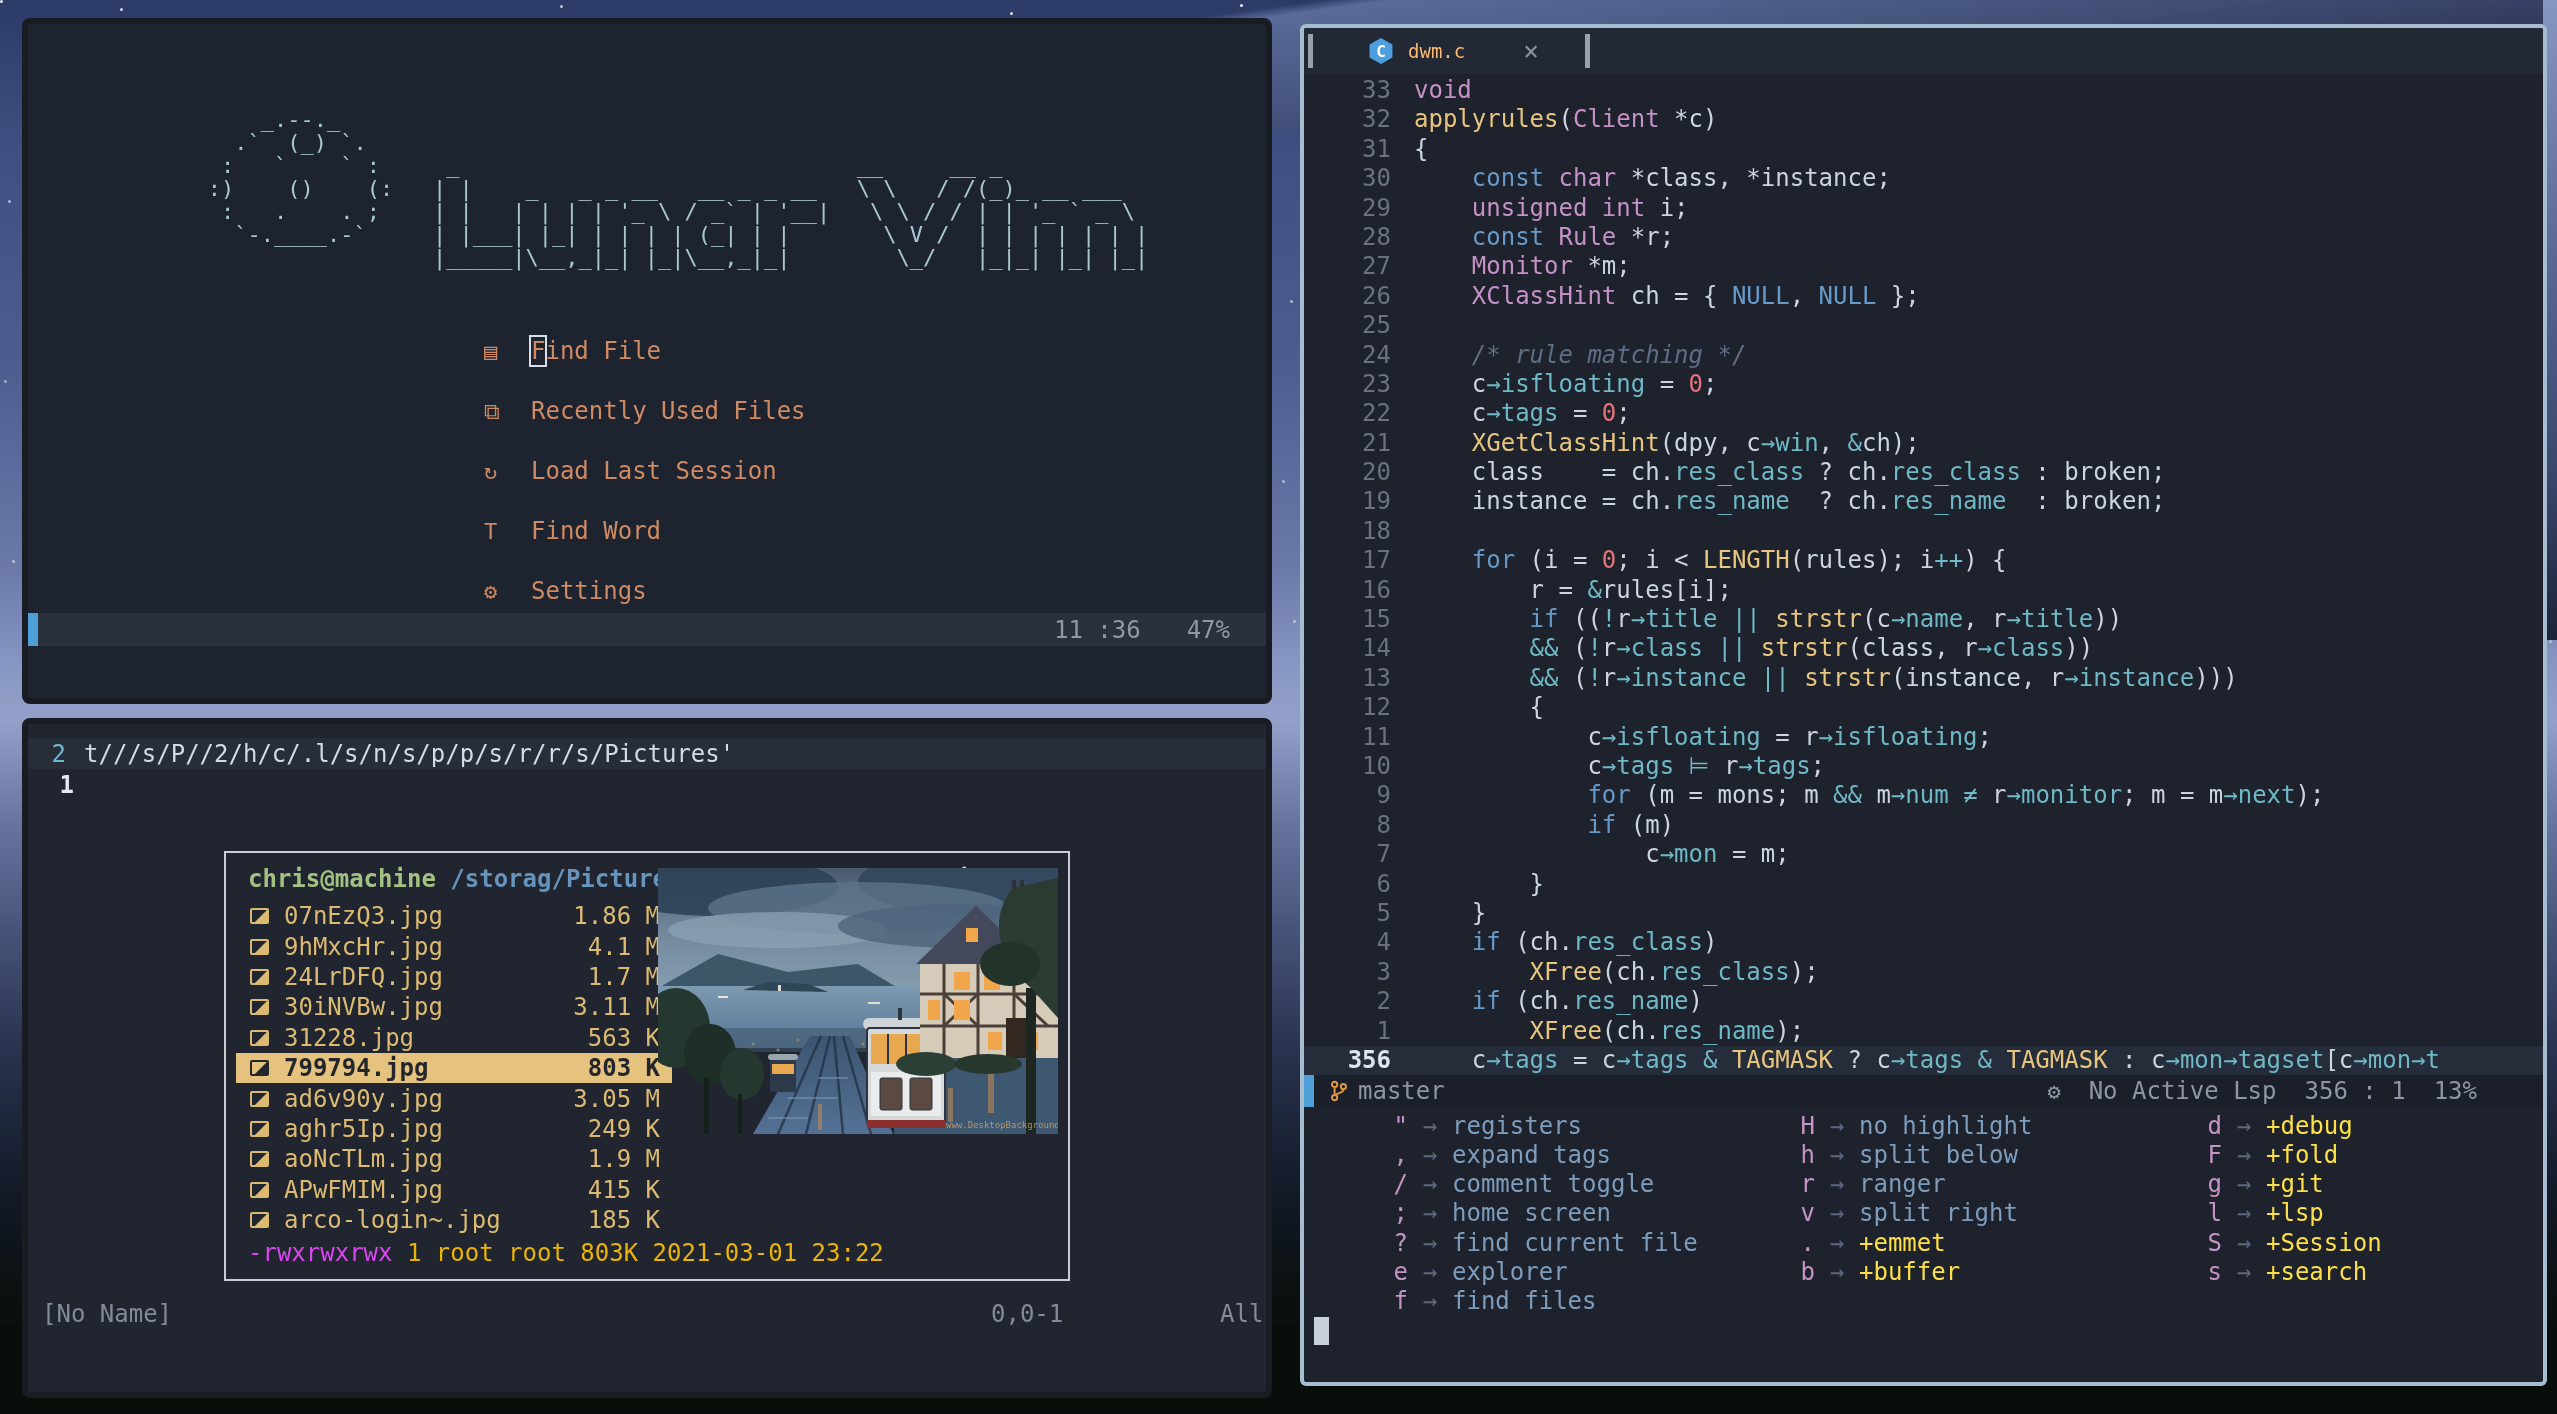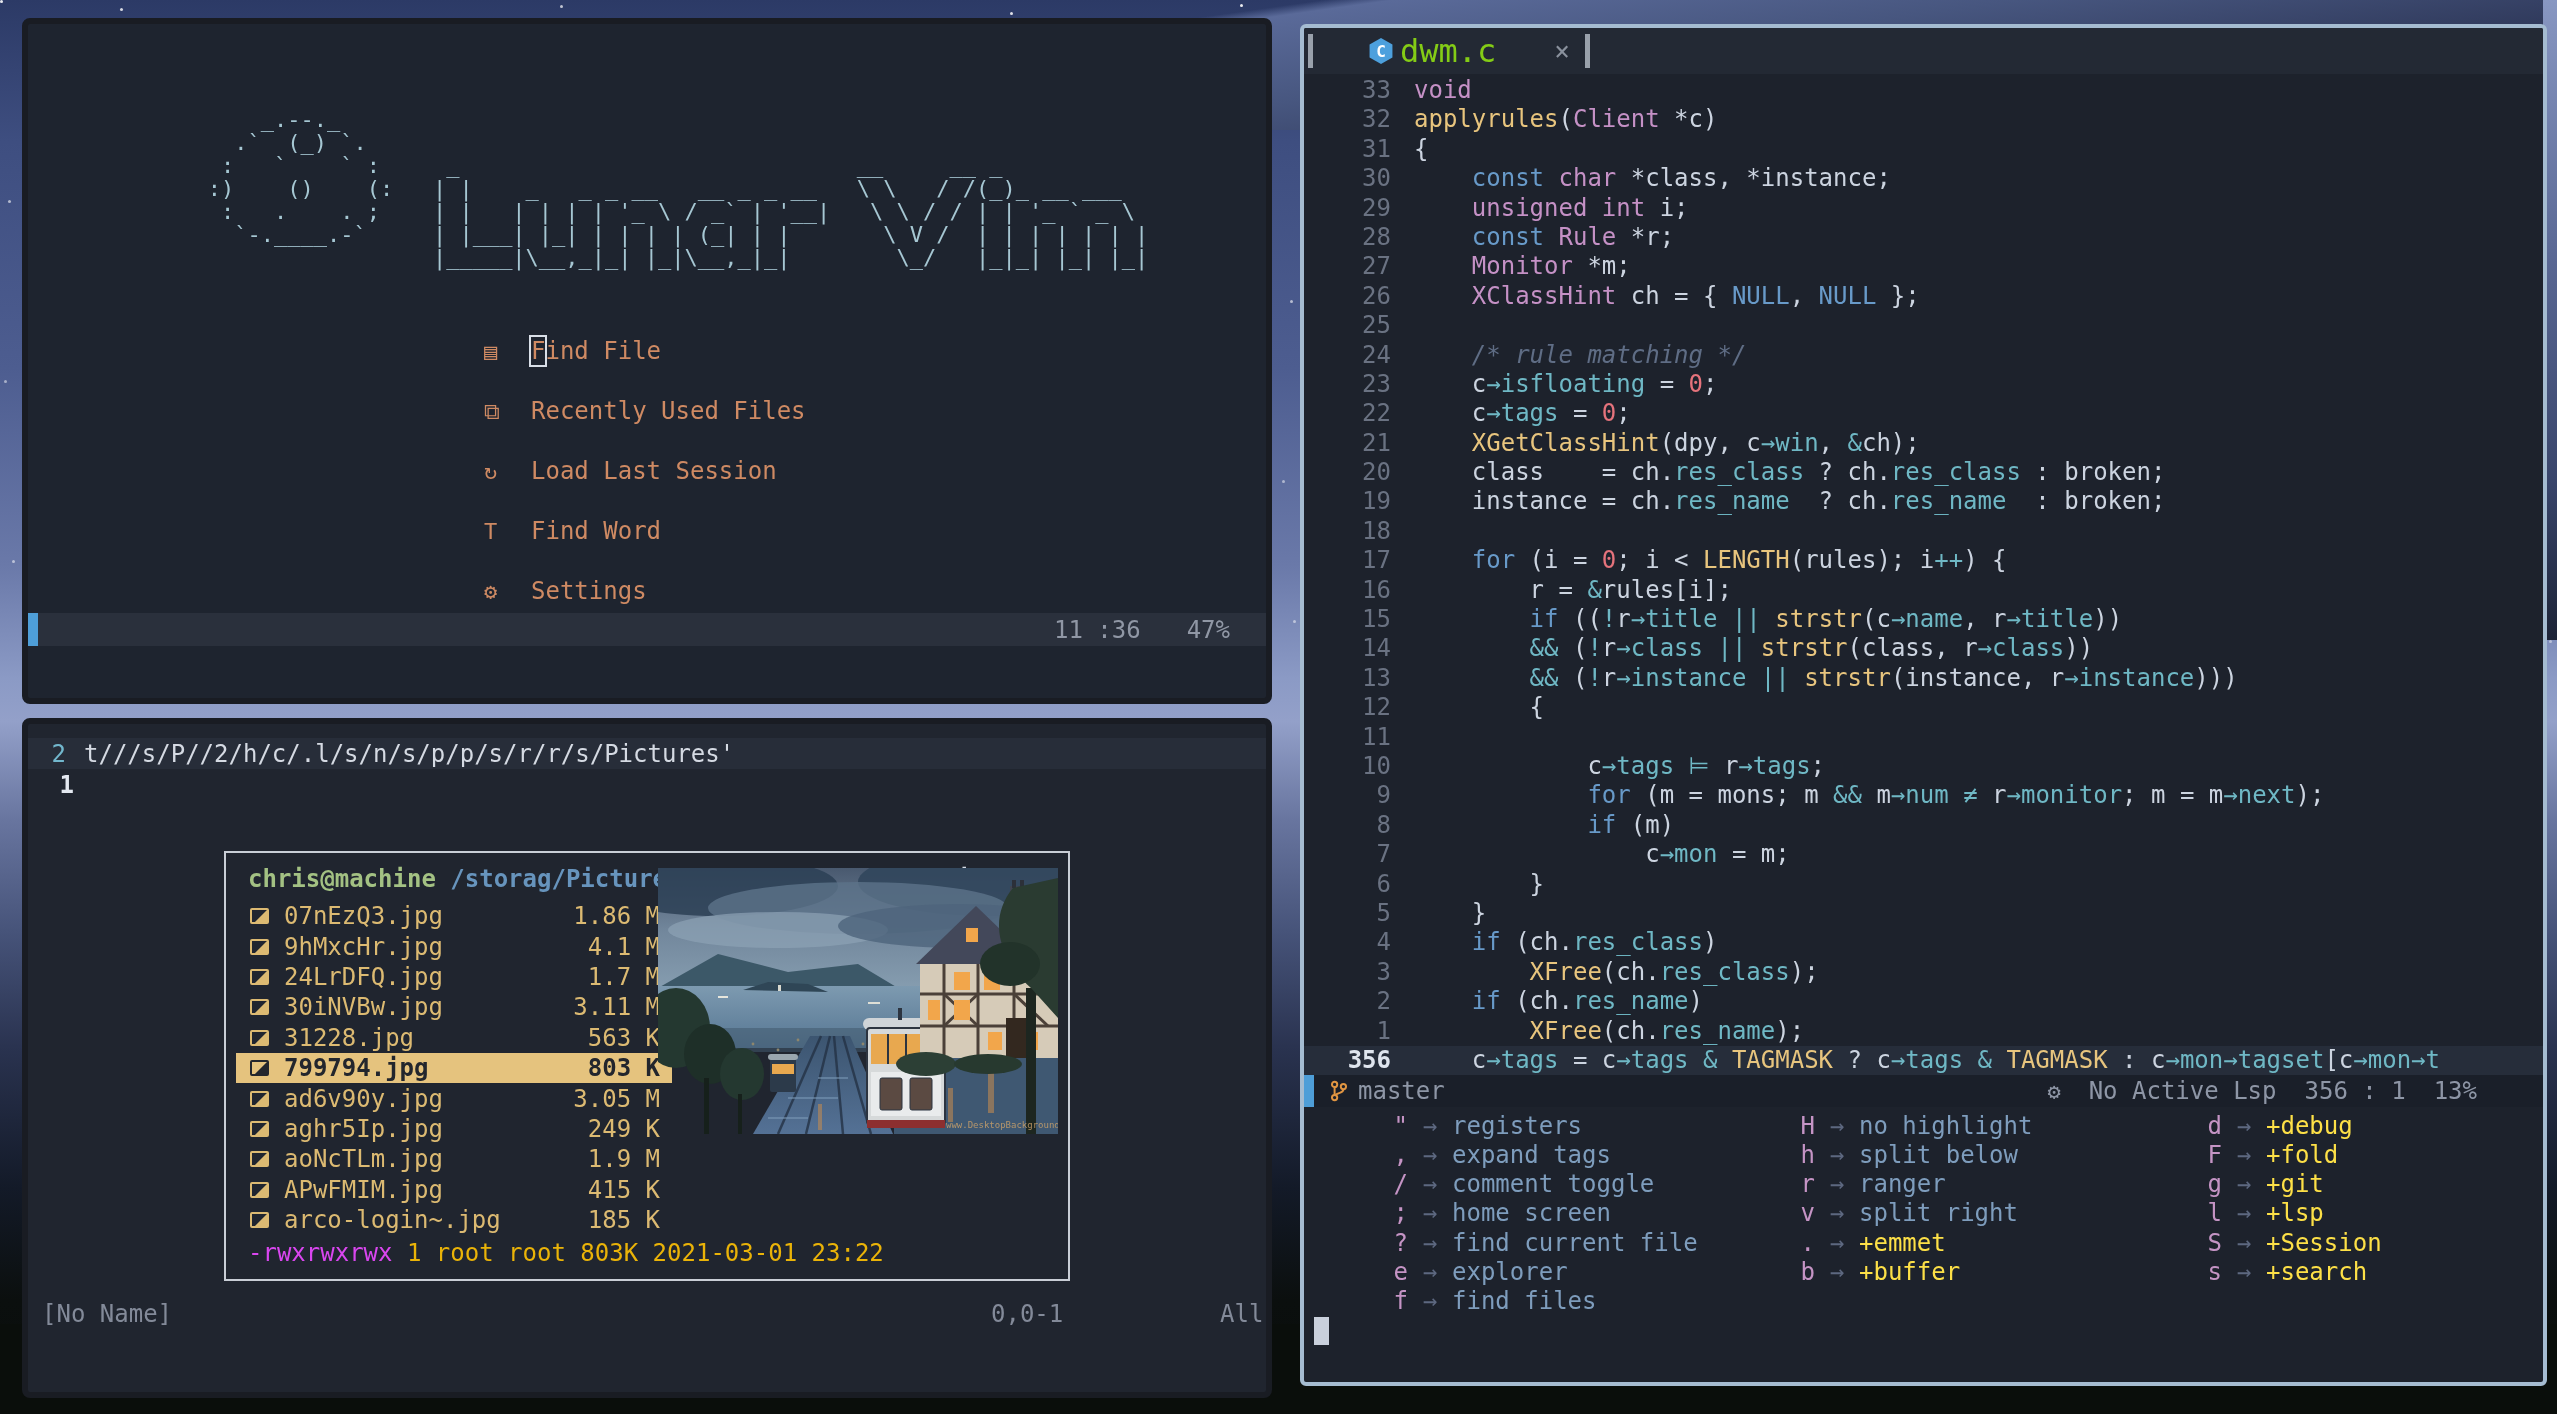--- a/index.html
+++ b/index.html
@@ -85,21 +85,21 @@
   
   #win-editor { left:1300px; top:24px; width:1247px; height:1362px;
     border:4px solid #a5bcd1; border-radius:6px; background:#1d222c;
     display:flex; flex-direction:column; }
   .tabline { height:46px; background:#232934; position:relative; display:flex; align-items:center; flex:none; }
   .edge-bar { position:absolute; left:4px; top:6px; width:5px; height:34px; background:#99a1ab; }
   .tab { display:flex; align-items:center; margin-left:64px; }
   .c-icon { width:26px; height:26px; background:#4da0dd; color:#fff; font-size:16px; font-weight:bold;
     display:flex; align-items:center; justify-content:center;
     clip-path:polygon(50% 0,94% 25%,94% 75%,50% 100%,6% 75%,6% 25%); }
-  .tab-label { color:#84cc16; font-size:32px; margin-left:6px; }
+  .tab-label { color:#fdba74; font-size:19px; margin-left:14px; }
   .tab-close { color:#8a919d; font-size:26px; margin-left:58px; cursor:default; }
   .tab-cursor { position:absolute; left:281px; top:6px; width:5px; height:34px; background:#99a1ab; }
   .code { flex:none; padding-top:2px; }
   .cl { display:flex; height:29.4px; line-height:29.4px; font-size:24px; }
   .gut { width:87px; text-align:right; color:#6a7282; flex:none; }
   .txt { padding-left:23px; white-space:pre; overflow:hidden; }
   .cl.current { background:#262d3a; }
   .cl.current .gut { color:#dfe5ee; font-weight:bold; }
   .tk-pl { color:#ccd4e0; } .tk-kw { color:#689ac9; } .tk-ty { color:#c591c6; }
   .tk-fn { color:#e8c57e; } .tk-pr { color:#6fb8c5; } .tk-op { color:#6fb8c5; }
@@ -507,20 +507,21 @@
         <span class="txt"><span class="tk-pl">        </span><span class="tk-op">&amp;&amp;</span><span class="tk-pl"> (</span><span class="tk-op">!</span><span class="tk-pl">r</span><span class="tk-op">→</span><span class="tk-pr">instance</span><span class="tk-pl"> </span><span class="tk-op">||</span><span class="tk-pl"> </span><span class="tk-fn">strstr</span><span class="tk-pl">(instance, r</span><span class="tk-op">→</span><span class="tk-pr">instance</span><span class="tk-pl">)))</span></span>
       </div>
 
       <div class="cl">
         <span class="gut">12</span>
         <span class="txt"><span class="tk-pl">        {</span></span>
       </div>
 
       <div class="cl">
         <span class="gut">11</span>
+        <span class="txt"><span class="tk-pl">            c</span><span class="tk-op">→</span><span class="tk-pr">isfloating</span><span class="tk-pl"> = r</span><span class="tk-op">→</span><span class="tk-pr">isfloating</span><span class="tk-pl">;</span></span>
       </div>
 
       <div class="cl">
         <span class="gut">10</span>
         <span class="txt"><span class="tk-pl">            c</span><span class="tk-op">→</span><span class="tk-pr">tags</span><span class="tk-pl"> </span><span class="tk-op">⊨</span><span class="tk-pl"> r</span><span class="tk-op">→</span><span class="tk-pr">tags</span><span class="tk-pl">;</span></span>
       </div>
 
       <div class="cl">
         <span class="gut">9</span>
         <span class="txt"><span class="tk-pl">            </span><span class="tk-kw">for</span><span class="tk-pl"> (m = mons; m </span><span class="tk-op">&amp;&amp;</span><span class="tk-pl"> m</span><span class="tk-op">→</span><span class="tk-pr">num</span><span class="tk-pl"> </span><span class="tk-op">≠</span><span class="tk-pl"> r</span><span class="tk-op">→</span><span class="tk-pr">monitor</span><span class="tk-pl">; m = m</span><span class="tk-op">→</span><span class="tk-pr">next</span><span class="tk-pl">);</span></span>

